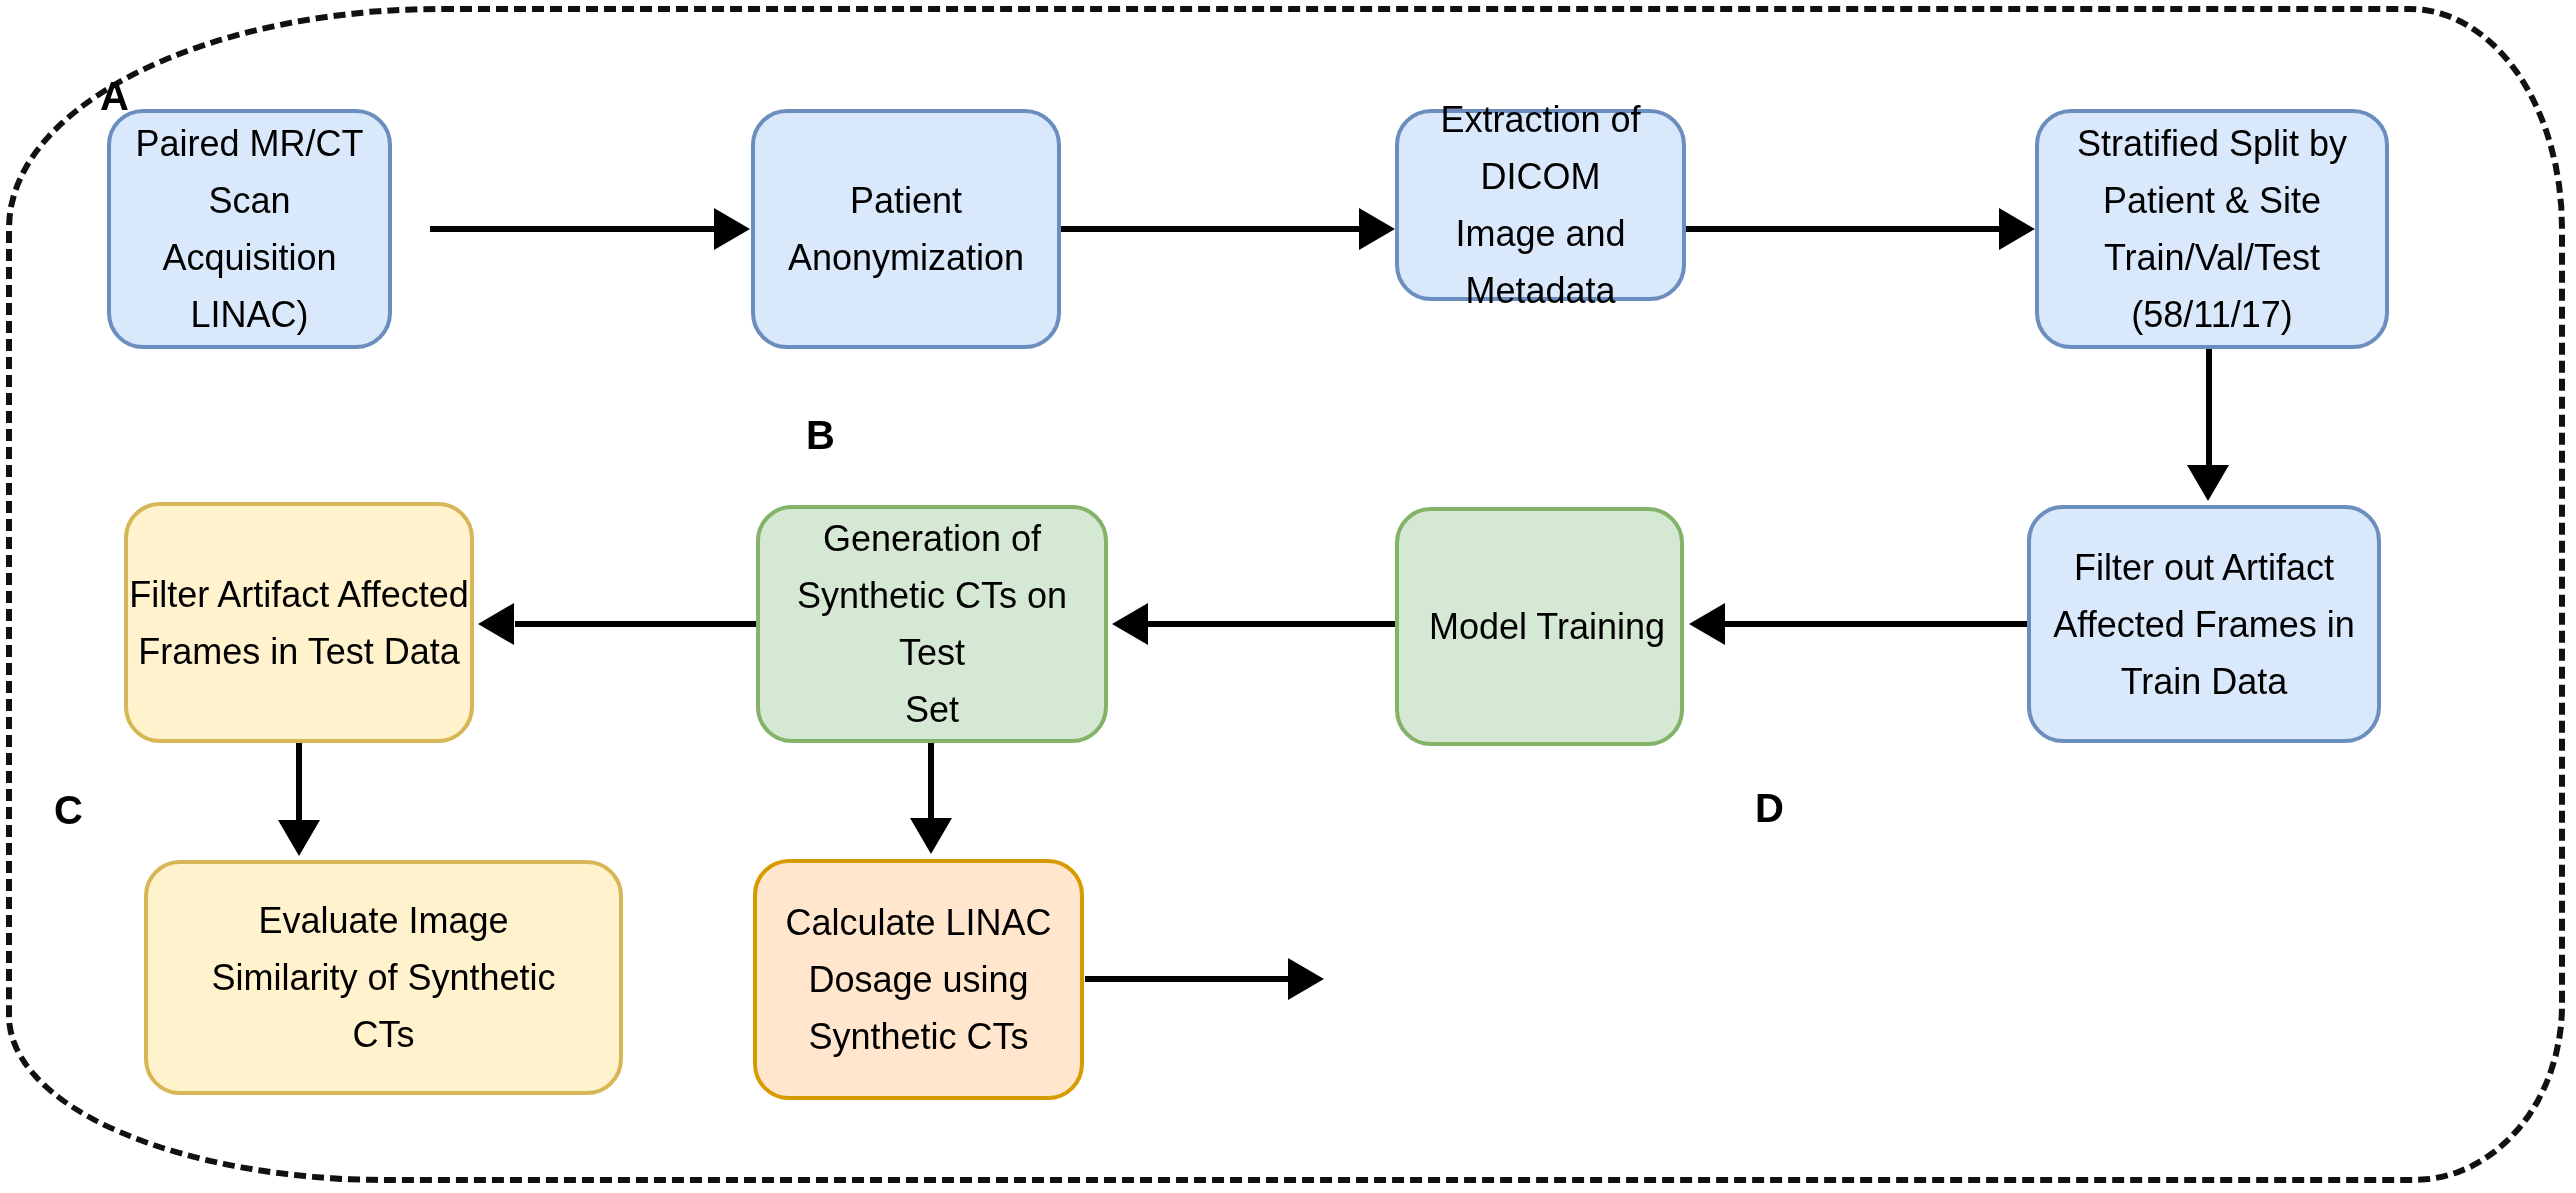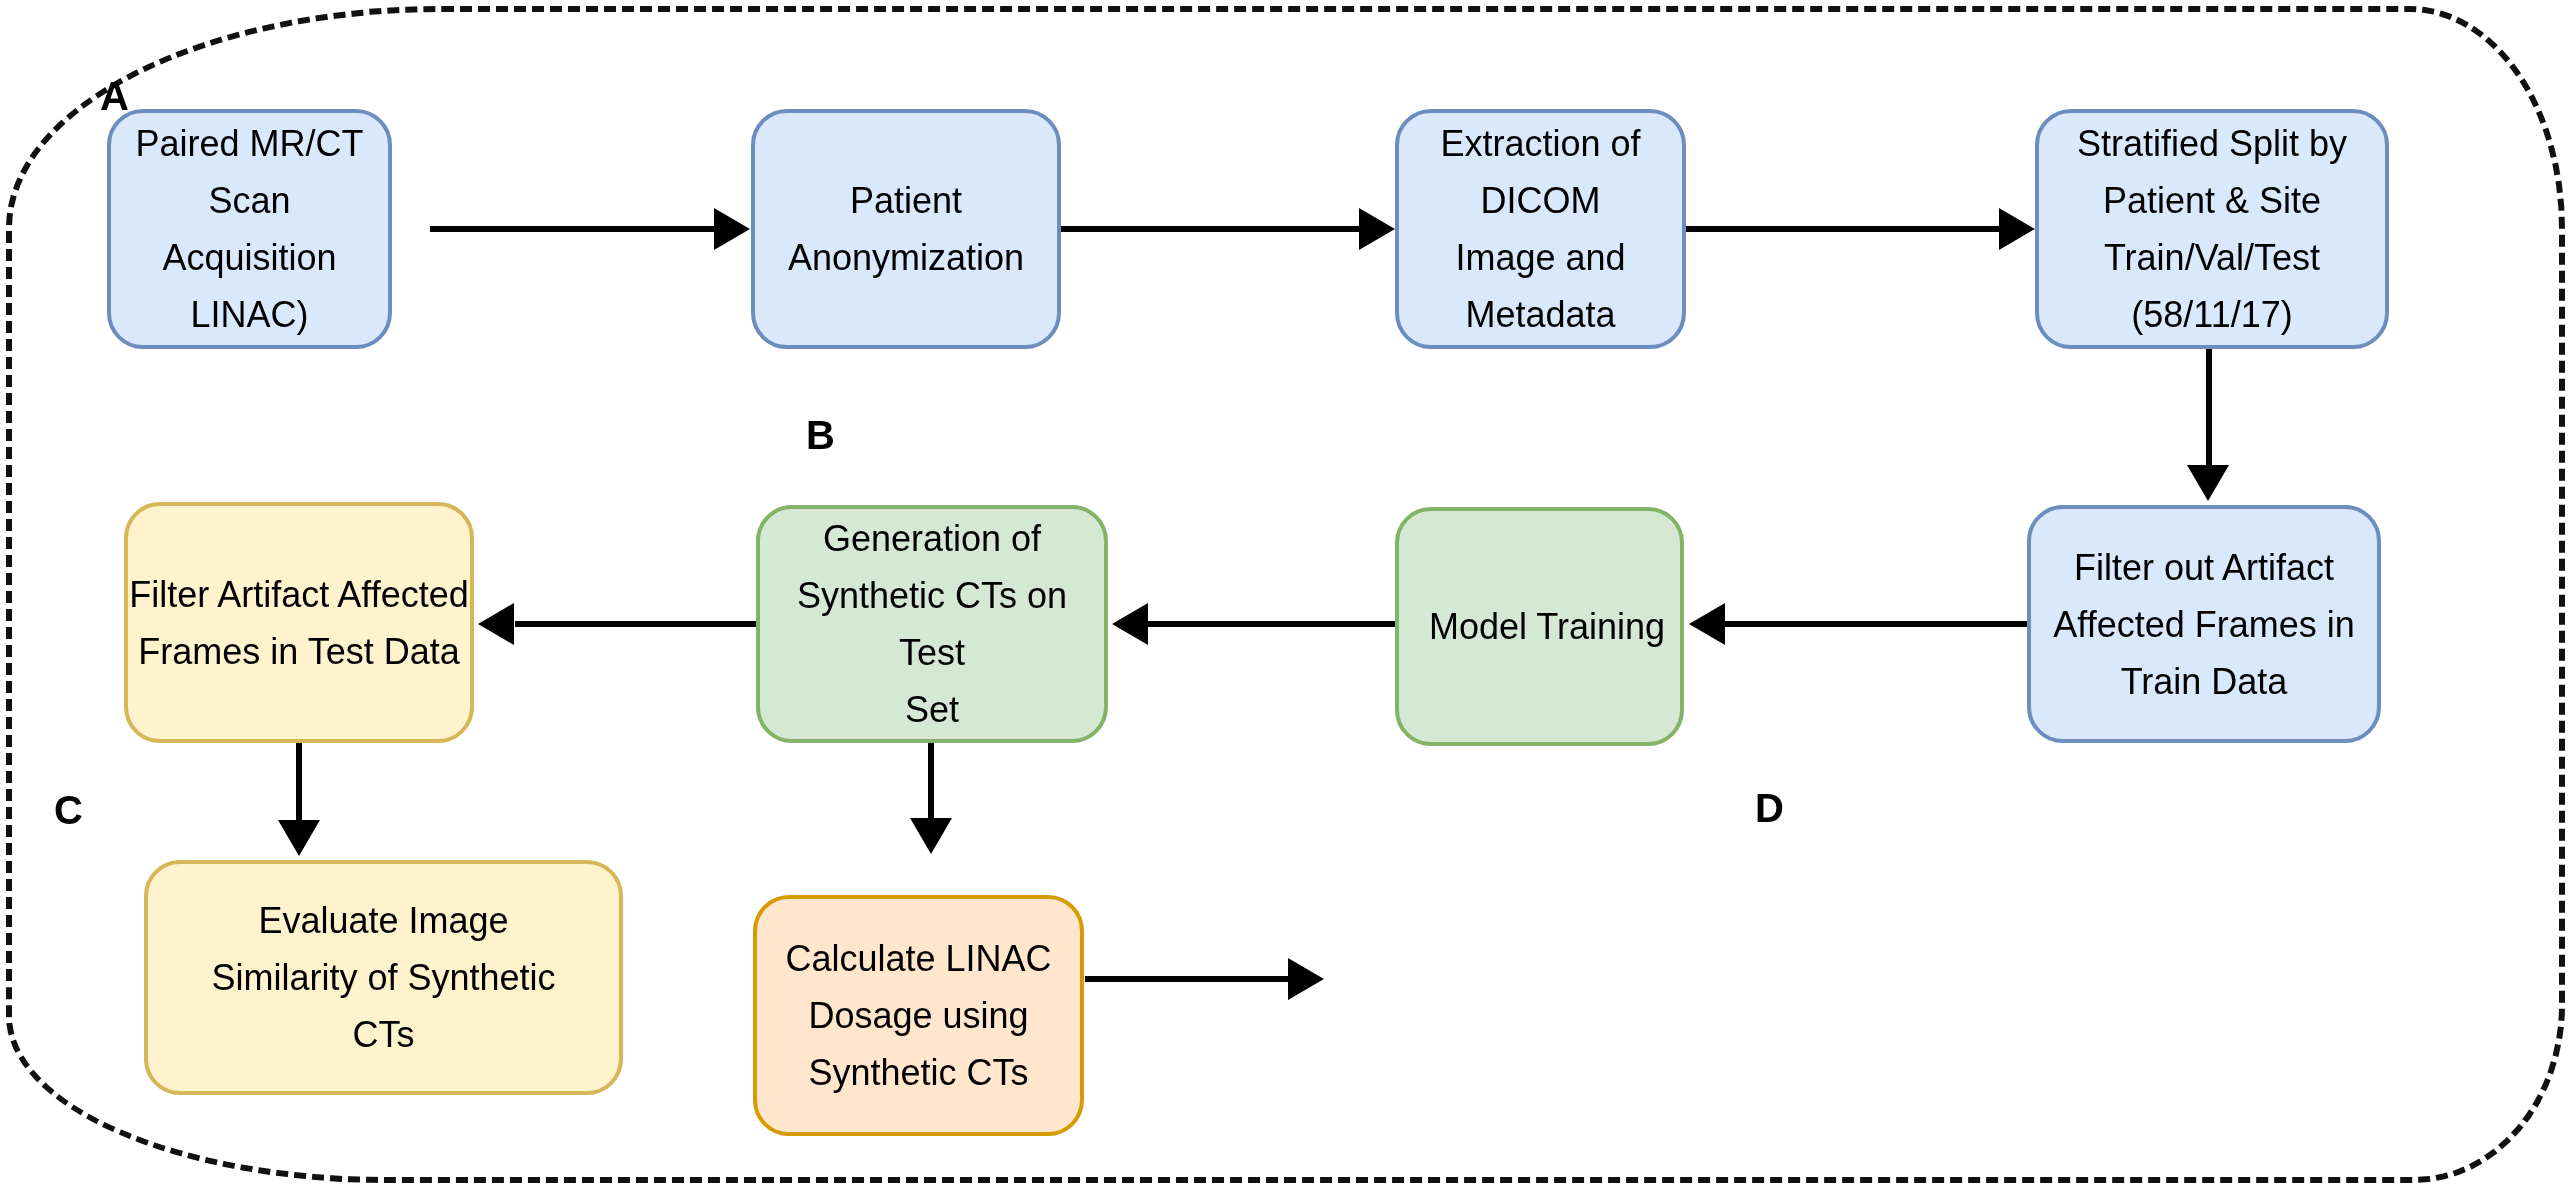--- a/index.html
+++ b/index.html
@@ -34,21 +34,21 @@
     width: max-content;
     white-space: pre-line;
     text-align: center;
     font-size: 36px;
     line-height: 57px;
     color: #000000;
   }
   .node.blue   { background: #dae8fc; border-color: #6c8ebf; }
   .node.green  { background: #d5e8d4; border-color: #82b366; }
   .node.yellow { background: #fff2cc; border-color: #d6b656; }
-  .node.orange { background: #ffe6cc; border-color: #d79b00; margin-top: 36px; }
+  .node.orange { background: #ffe6cc; border-color: #d79b00; }
   .section-label {
     position: absolute;
     font-size: 40px;
     font-weight: bold;
     color: #000000;
     line-height: 40px;
   }
   .shaft-h { position: absolute; height: 6.3px; background: #000; }
   .shaft-v { position: absolute; width: 6.3px; background: #000; }
   .head { position: absolute; width: 0; height: 0; }
@@ -69,21 +69,21 @@
   <div class="section-label" style="left:1755px; top:788px;">D</div>
 
   <div class="node blue" style="left:107px; top:109px; width:285px; height:240px;">
     <span class="node-label">Paired MR/CT Scan
 Acquisition LINAC)</span>
   </div>
   <div class="node blue" style="left:751px; top:109px; width:310px; height:240px;align-items:center;">
     <span class="node-label">Patient
 Anonymization</span>
   </div>
-  <div class="node blue" style="left:1395px; top:109px; width:291px; height:240px;">
+  <div class="node blue" style="left:1395px; top:109px; width:291px; height:192px;">
     <span class="node-label">Extraction of DICOM
 Image and Metadata</span>
   </div>
   <div class="node blue" style="left:2035px; top:109px; width:354px; height:240px;">
     <span class="node-label">Stratified Split by
 Patient &amp; Site
 Train/Val/Test
 (58/11/17)</span>
   </div>
 

